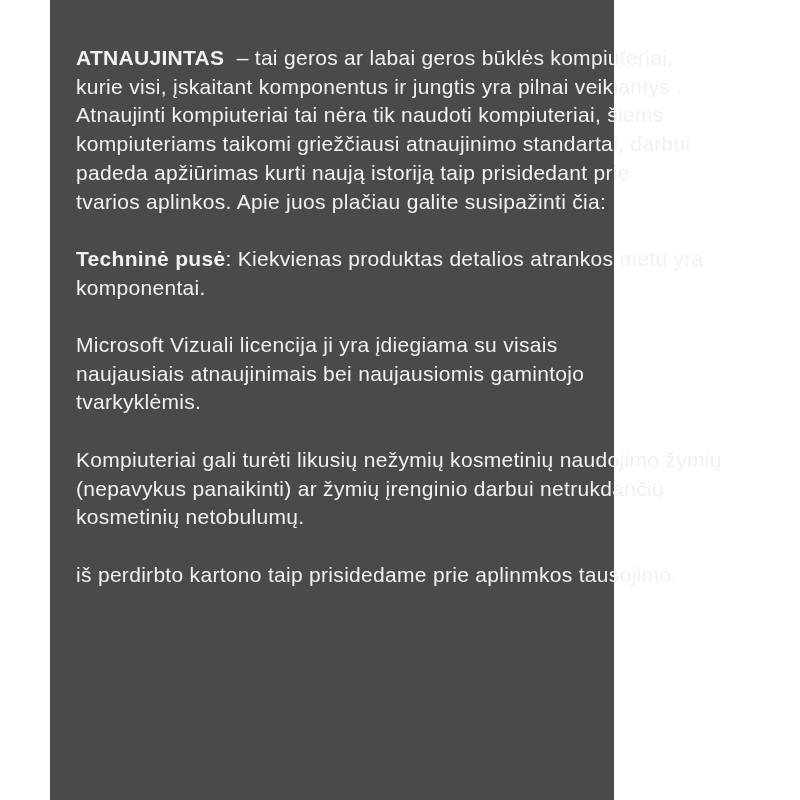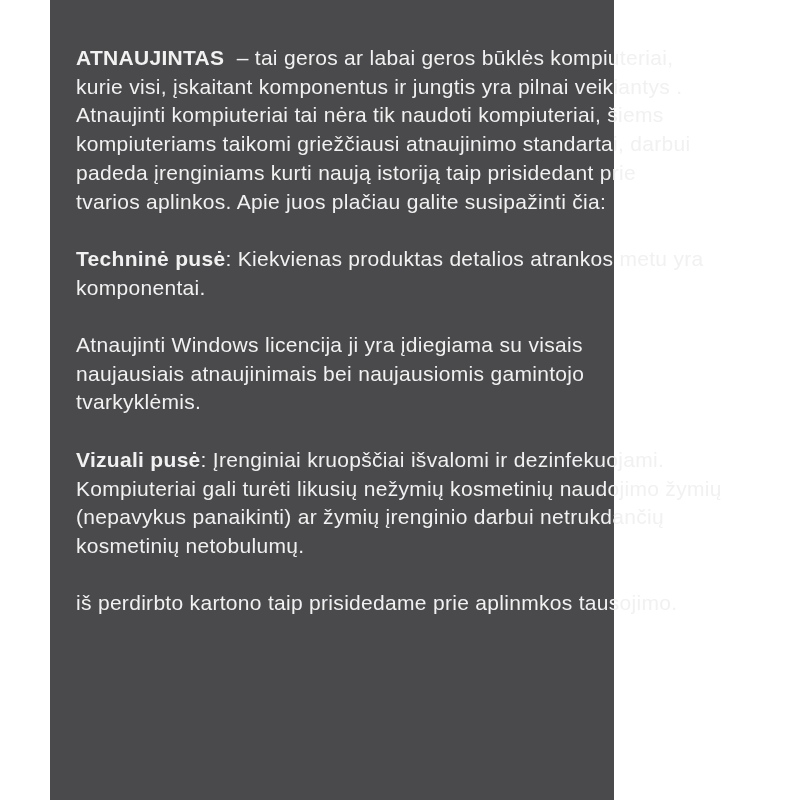--- a/index.html
+++ b/index.html
@@ -30,37 +30,36 @@
 <body>
 
 <div class="panel">
   <div class="content">
 
     <div class="para">
       <div class="line"><span class="lead">ATNAUJINTAS</span><span>  – tai geros ar labai geros būklės kompiuteriai,</span></div>
       <div class="line"><span>kurie visi, įskaitant komponentus ir jungtis yra pilnai veikiantys .</span></div>
       <div class="line"><span>Atnaujinti kompiuteriai tai nėra tik naudoti kompiuteriai, šiems</span></div>
       <div class="line"><span>kompiuteriams taikomi griežčiausi atnaujinimo standartai, darbui</span></div>
-      <div class="line"><span>padeda įrenginiams kurti naują istoriją taip prisidedant prie</span></div>
+      <div class="line"><span>padeda apžiūrimas kurti naują istoriją taip prisidedant prie</span></div>
       <div class="line"><span>tvarios aplinkos. Apie juos plačiau galite susipažinti čia:</span></div>
     </div>
 
     <div class="para">
       <div class="line"><span class="lead">Techninė pusė</span><span>: Kiekvienas produktas detalios atrankos metu yra</span></div>
       <div class="line"><span>komponentai.</span></div>
     </div>
 
     <div class="para">
-      <div class="line"><span>Atnaujinti Windows licencija ji yra įdiegiama su visais</span></div>
+      <div class="line"><span>Microsoft Vizuali licencija ji yra įdiegiama su visais</span></div>
       <div class="line"><span>naujausiais atnaujinimais bei naujausiomis gamintojo</span></div>
       <div class="line"><span>tvarkyklėmis.</span></div>
     </div>
 
     <div class="para">
-      <div class="line"><span class="lead">Vizuali pusė</span><span>: Įrenginiai kruopščiai išvalomi ir dezinfekuojami.</span></div>
       <div class="line"><span>Kompiuteriai gali turėti likusių nežymių kosmetinių naudojimo žymių</span></div>
       <div class="line"><span>(nepavykus panaikinti) ar žymių įrenginio darbui netrukdančių</span></div>
       <div class="line"><span>kosmetinių netobulumų.</span></div>
     </div>
 
     <div class="para">
       <div class="line"><span>iš perdirbto kartono taip prisidedame prie aplinmkos tausojimo.</span></div>
     </div>
 
   </div>

